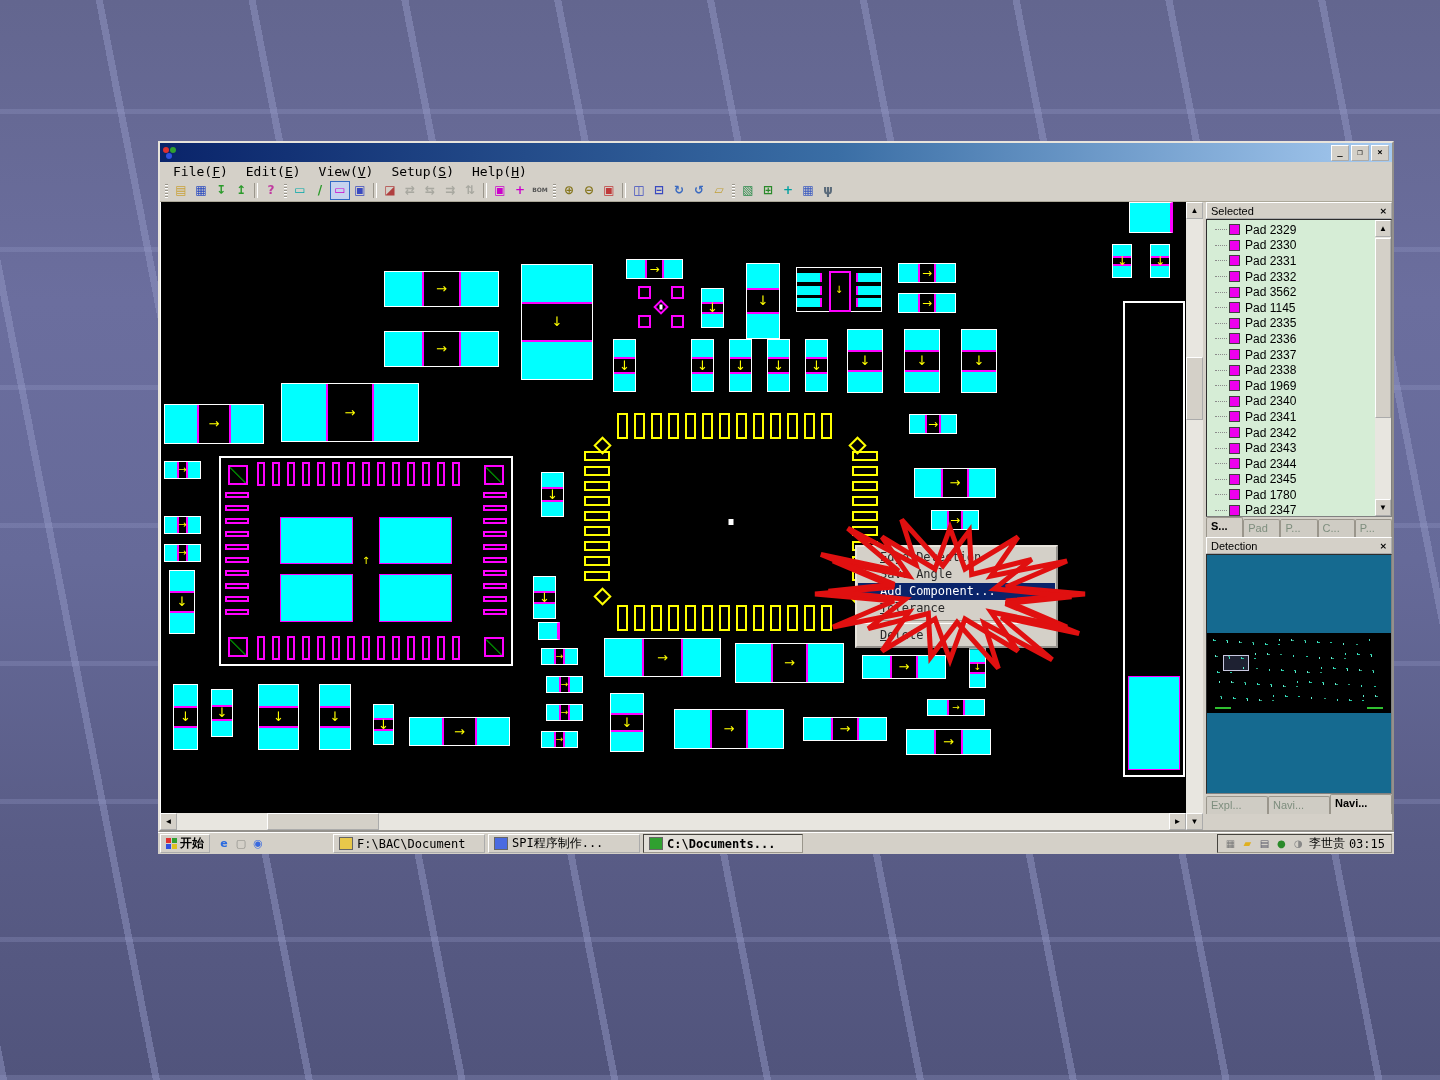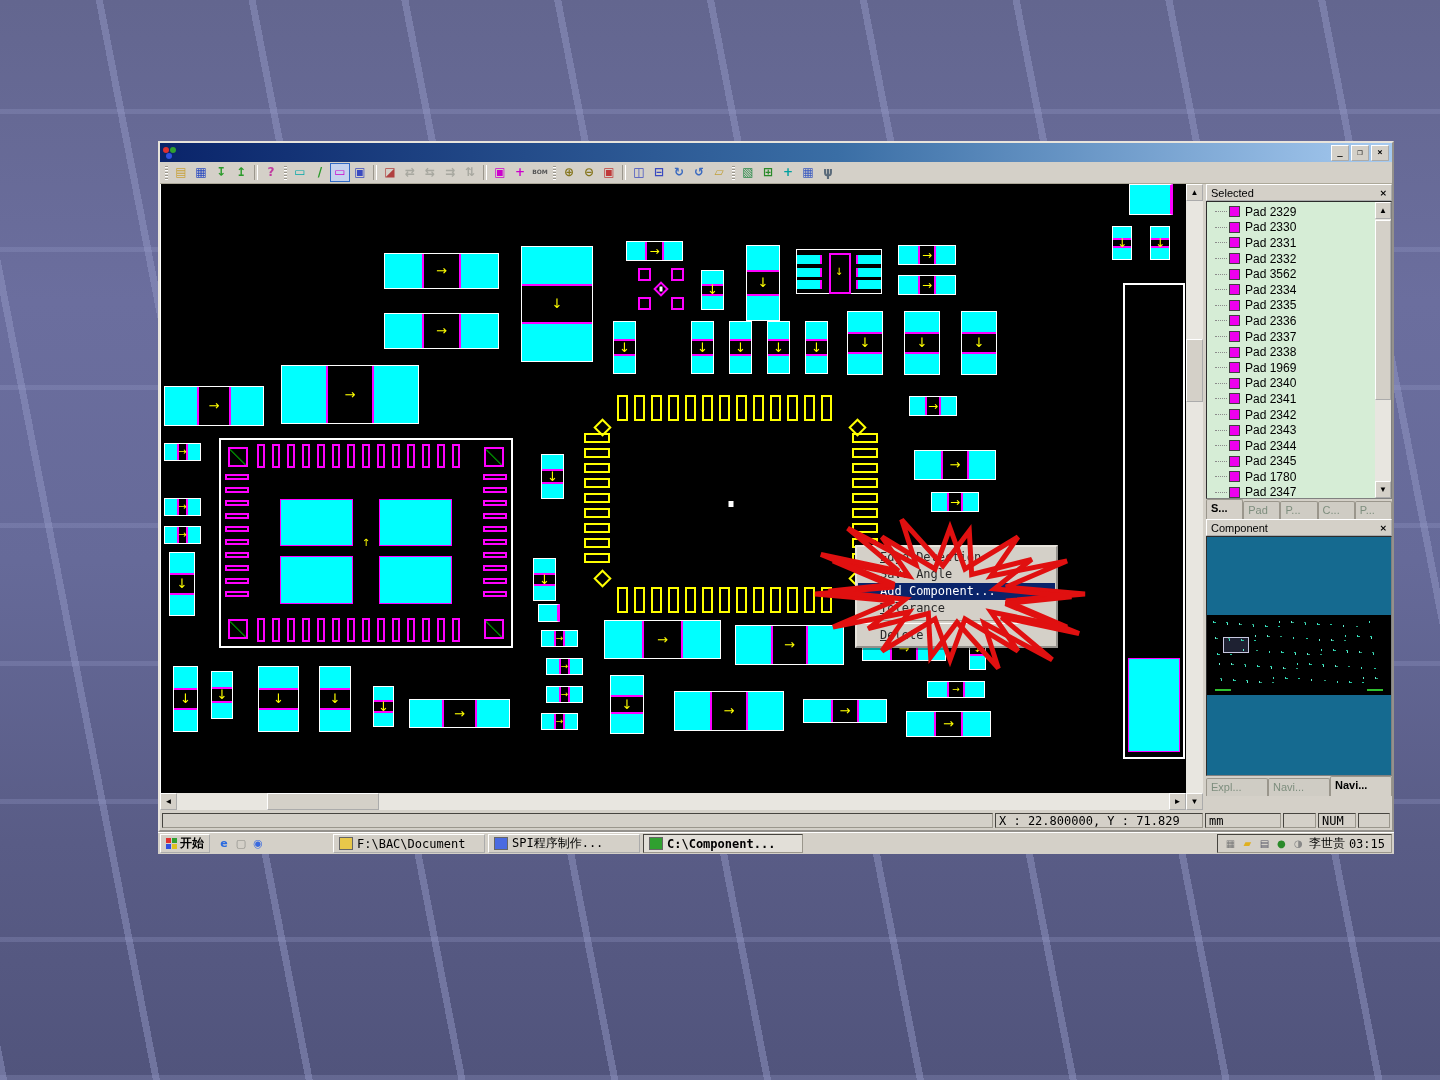--- a/index.html
+++ b/index.html
@@ -119,20 +119,27 @@
         <i style="left:7px;top:0;background:#30a030"></i>
         <i style="left:3px;top:6px;background:#3050e0"></i>
       </span>
       <span class="win-btns">
         <span class="wbtn">_</span>
         <span class="wbtn">❐</span>
         <span class="wbtn">×</span>
       </span>
     </div>
 
+    <div class="menubar">
+        <div class="menu-item">File(<u>F</u>)</div>
+        <div class="menu-item">Edit(<u>E</u>)</div>
+        <div class="menu-item">View(<u>V</u>)</div>
+        <div class="menu-item">Setup(<u>S</u>)</div>
+        <div class="menu-item">Help(<u>H</u>)</div>
+      </div>
 
     <div class="toolbar">
         <div class="grip"></div>
         <div class="tb-icon" style="color: rgb(200, 162, 58);">▤</div>
         <div class="tb-icon" style="color: rgb(42, 74, 192);">▦</div>
         <div class="tb-icon" style="color: rgb(42, 154, 42);">↧</div>
         <div class="tb-icon" style="color: rgb(42, 154, 42);">↥</div>
         <div class="tb-sep"></div>
         <div class="tb-icon" style="color: rgb(192, 58, 160);">?</div>
         <div class="grip"></div>
@@ -588,21 +595,21 @@
                 <span>Pad 2332</span>
               </div>
               <div class="sel-item">
                 <div class="tree-dash"></div>
                 <div class="sel-sq"></div>
                 <span>Pad 3562</span>
               </div>
               <div class="sel-item">
                 <div class="tree-dash"></div>
                 <div class="sel-sq"></div>
-                <span>Pad 2334</span>
+                <span>Pad 1145</span>
               </div>
               <div class="sel-item">
                 <div class="tree-dash"></div>
                 <div class="sel-sq"></div>
                 <span>Pad 2335</span>
               </div>
               <div class="sel-item">
                 <div class="tree-dash"></div>
                 <div class="sel-sq"></div>
                 <span>Pad 2336</span>
@@ -671,21 +678,21 @@
         </div>
         <div class="tabs" id="seltabs">
             <div class="tab active">S...</div>
             <div class="tab">Pad</div>
             <div class="tab">P...</div>
             <div class="tab">C...</div>
             <div class="tab">P...</div>
           </div>
 
         <div class="ptitle">
-          <span>Component</span>
+          <span>Detection</span>
           <span class="pclose">×</span>
         </div>
         <div class="nav-content">
           <div class="nav-band" id="navband">
             <span class="nav-selrect"></span>
           <div style="position: absolute; left: 6px; top: 6px; width: 1px; height: 2px; background: rgb(63, 224, 192);"></div>
               <div style="position: absolute; left: 19px; top: 7px; width: 2px; height: 1px; background: rgb(32, 200, 160);"></div>
               <div style="position: absolute; left: 32px; top: 8px; width: 1px; height: 2px; background: rgb(96, 240, 208);"></div>
               <div style="position: absolute; left: 45px; top: 9px; width: 2px; height: 1px; background: rgb(42, 160, 128);"></div>
               <div style="position: absolute; left: 58px; top: 10px; width: 1px; height: 2px; background: rgb(63, 224, 192);"></div>
@@ -799,28 +806,20 @@
             </div>
         </div>
         <div class="tabs" id="navtabs">
             <div class="tab">Expl...</div>
             <div class="tab">Navi...</div>
             <div class="tab active">Navi...</div>
           </div>
       </div>
     </div>
 
-    <div class="statusbar">
-      <span class="spanel" style="flex:1"></span>
-      <span class="spanel" style="width:208px">X : 22.800000, Y : 71.829</span>
-      <span class="spanel" style="width:76px">mm</span>
-      <span class="spanel" style="width:33px"></span>
-      <span class="spanel" style="width:38px">NUM</span>
-      <span class="spanel" style="width:32px"></span>
-    </div>
   </div>
 
   <div class="taskbar">
     <span class="startbtn">
       <span class="flag">
         <i style="left:0;top:0;background:#e03030"></i>
           <i style="left:6px;top:0;background:#30a030"></i>
         <i style="left:0;top:6px;background:#3050e0"></i>
           <i style="left:6px;top:6px;background:#e0c020"></i>
       </span>
@@ -836,21 +835,21 @@
         <div class="taskbtn" style="width: 140px;">
           <div class="tico" style="background: rgb(232, 200, 74); border: 1px solid rgb(102, 102, 102);"></div>
           <span>F:\BAC\Document</span>
         </div>
         <div class="taskbtn" style="width: 140px;">
           <div class="tico" style="background: rgb(74, 106, 224); border: 1px solid rgb(102, 102, 102);"></div>
           <span>SPI程序制作...</span>
         </div>
         <div class="taskbtn active" style="width: 148px;">
           <div class="tico" style="background: rgb(48, 160, 48); border: 1px solid rgb(102, 102, 102);"></div>
-          <span>C:\Component...</span>
+          <span>C:\Documents...</span>
         </div>
       </span>
     <span class="tray">
       <span class="trayicon" style="color:#777">▦</span>
       <span class="trayicon" style="color:#e0b020">▰</span>
       <span class="trayicon" style="color:#556">▤</span>
       <span class="trayicon" style="color:#2a8a2a">●</span>
       <span class="trayicon" style="color:#888">◑</span>
       <span>李世贵</span>
       <span>03:15</span>

